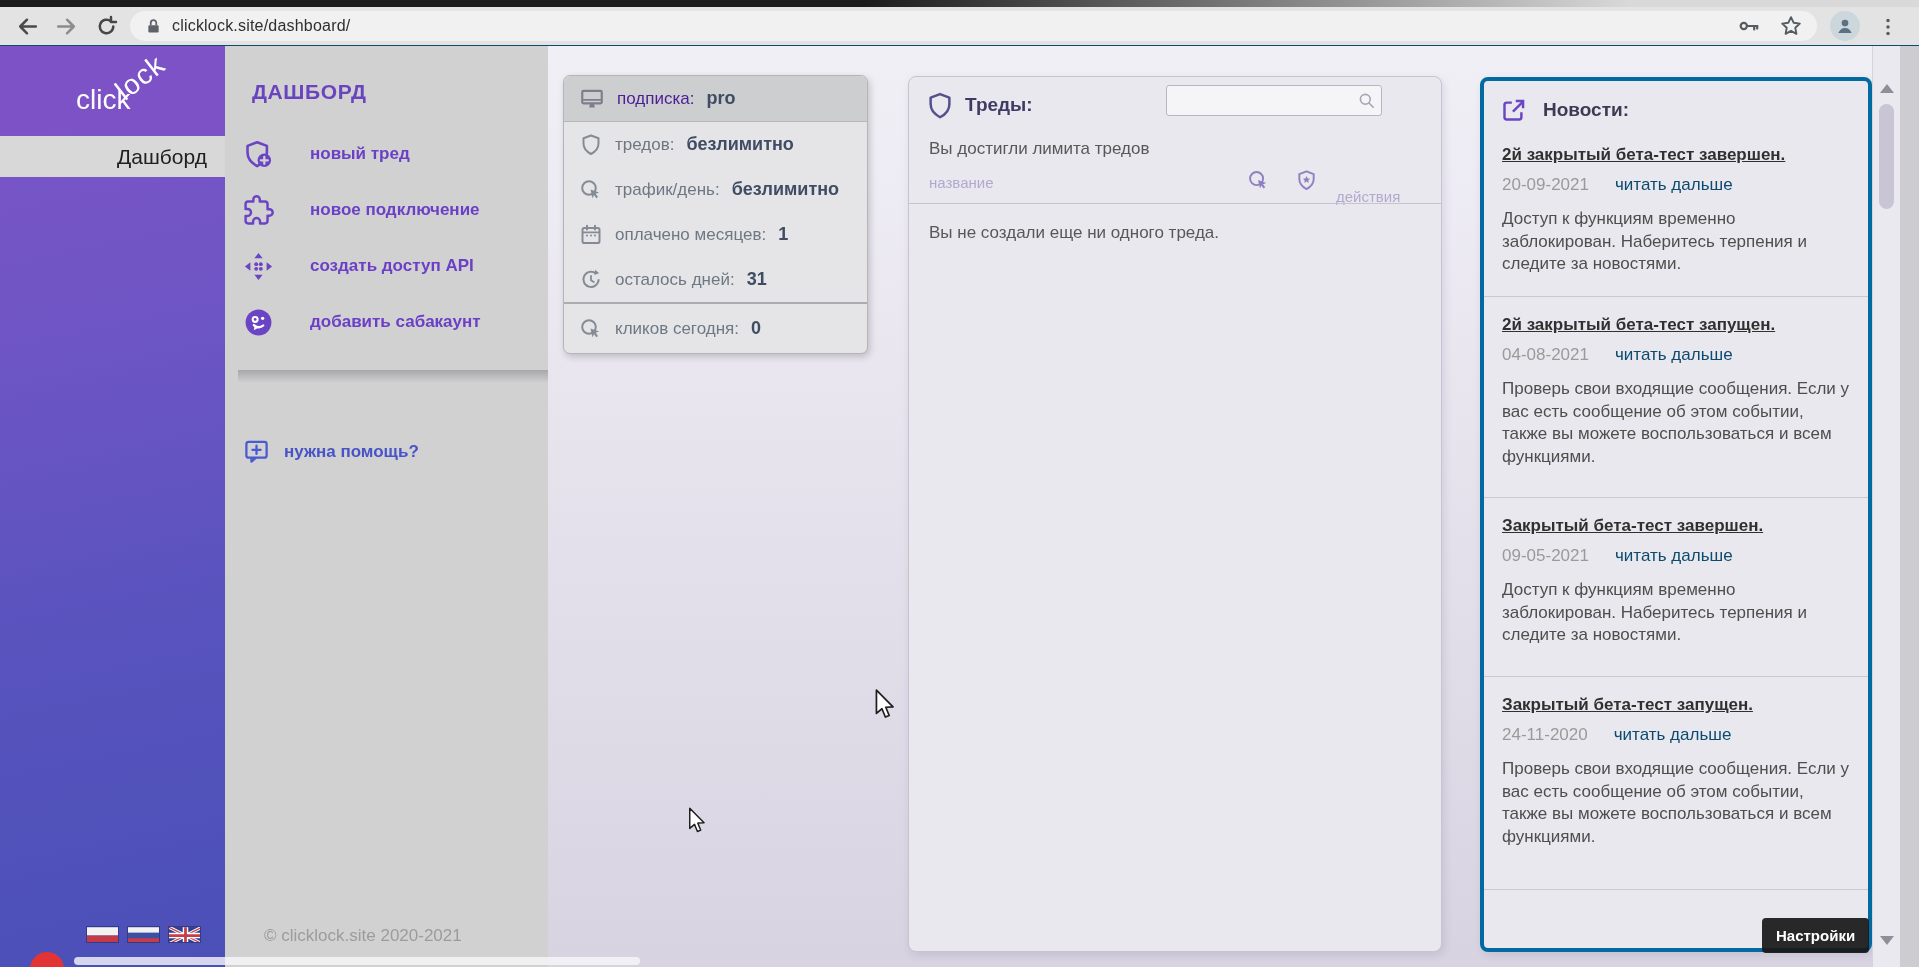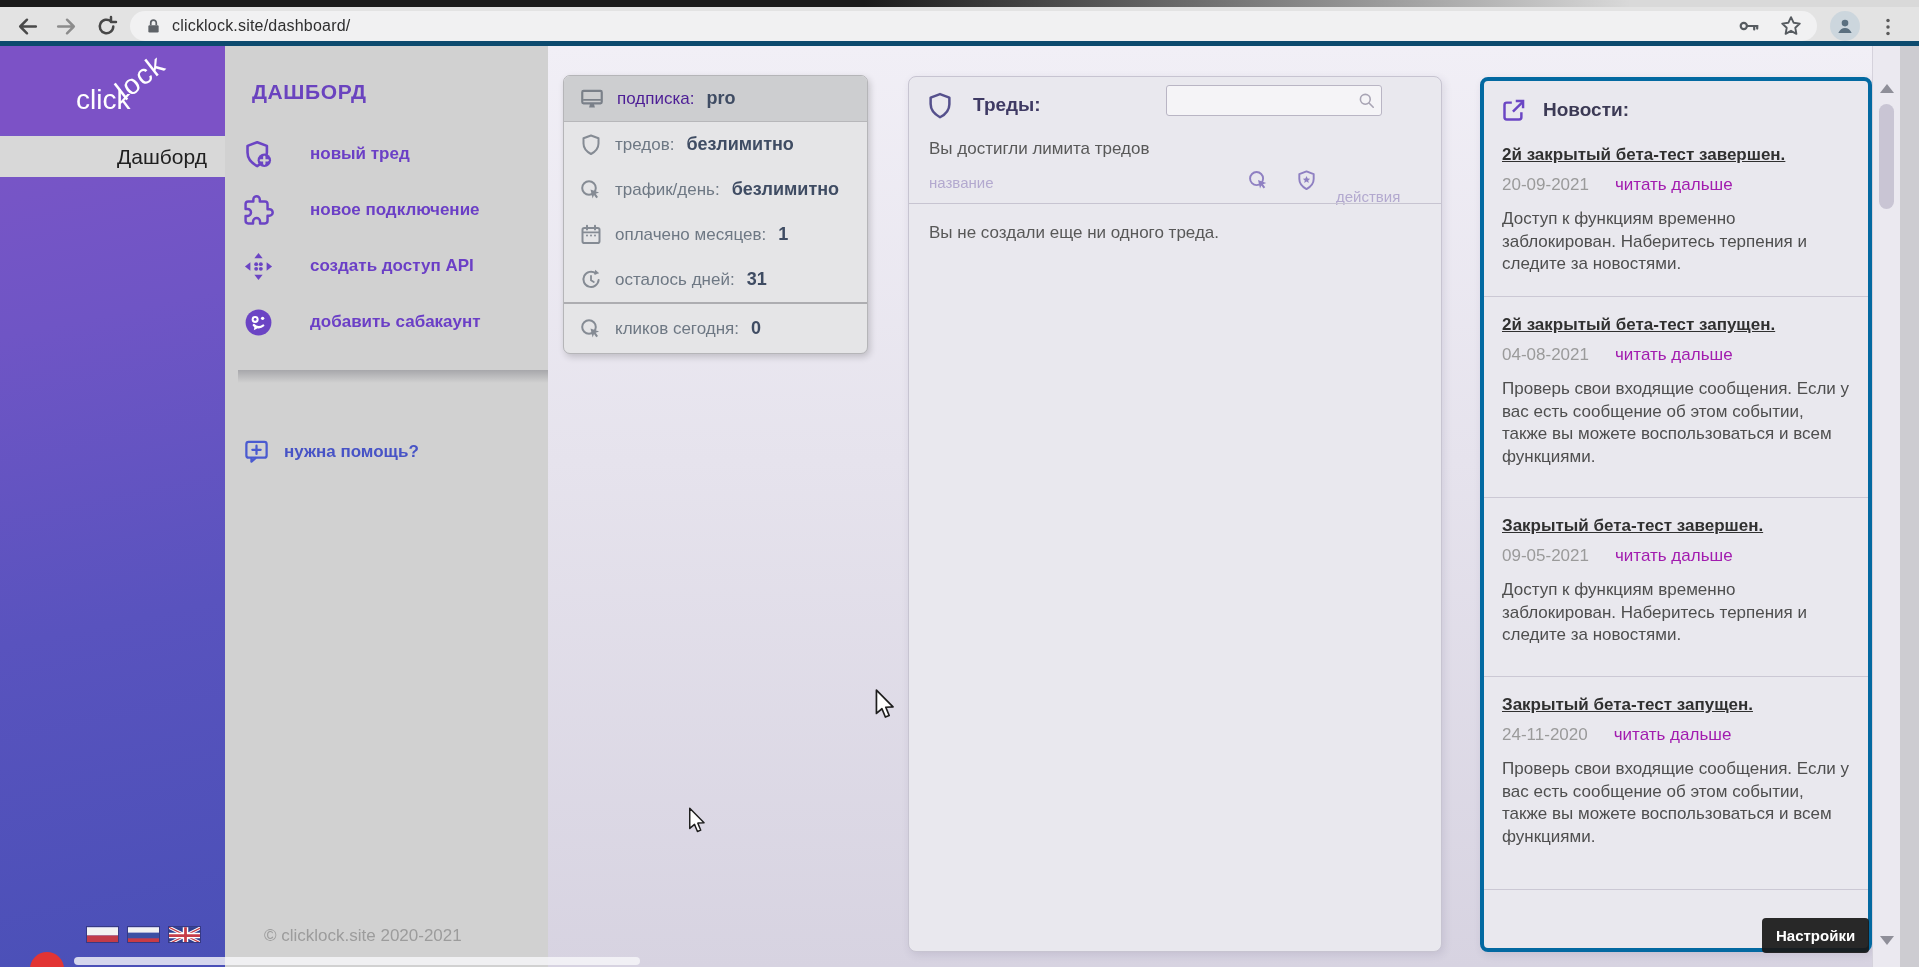--- a/index.html
+++ b/index.html
@@ -4,21 +4,21 @@
 <style>
   html,body{margin:0;padding:0;background:#2a2a2a;}
   *{box-sizing:border-box;}
   .stage{position:relative;width:1919px;height:967px;overflow:hidden;
          font-family:"Liberation Sans",sans-serif;background:#d9d9d9;}
   .abs{position:absolute;}
 
   
   .top-strip{left:0;top:0;width:1919px;height:7px;
     background:linear-gradient(to right,#1b1b1b 0%,#1b1b1b 45%,rgba(27,27,27,0) 85%);}
-  .chrome{left:0;top:7px;width:1919px;height:39px;background:#e3e3e3;border-bottom:5px solid #0c4a6e;}
+  .chrome{left:0;top:7px;width:1919px;height:39px;background:#e3e3e3;border-bottom:1px solid #0c4a6e;}
   .nav-btn{top:6px;width:27px;height:27px;display:flex;align-items:center;justify-content:center;cursor:pointer;}
   .omnibox{left:130px;top:4px;width:1687px;height:30px;border-radius:15px;background:#f1f1f2;
     display:flex;align-items:center;padding:0 14px;gap:9px;}
   .url{font-size:16px;color:#2f2f2f;letter-spacing:.2px;}
   .omni-right{margin-left:auto;display:flex;align-items:center;gap:18px;}
   .avatar{left:1830px;top:4px;width:30px;height:30px;border-radius:50%;background:#ccd6dd;
     display:flex;align-items:center;justify-content:center;}
 
   
   .sidebar-bg{left:0;top:46px;width:225px;height:921px;
@@ -54,38 +54,38 @@
     border-radius:7px;box-shadow:2px 3px 7px rgba(0,0,0,.18);overflow:hidden;}
   .sub-row{display:flex;align-items:center;gap:12px;padding:0 15px;height:45px;color:#858b94;}
   .sub-head{height:46px;background:#cdced0;border-bottom:1px solid #b7b7ba;color:#7a8089;}
   .sub-foot{height:51px;border-top:2px solid #adadb1;}
   .sub-lbl{font-size:17px;color:#6e7884;white-space:nowrap;}
   .sub-val{font-size:18px;font-weight:bold;color:#3f4c63;}
 
   
   .threads{left:908px;top:76px;width:534px;height:876px;background:#e9e8ee;
     border:1px solid #c7c4d1;border-radius:8px;box-shadow:2px 3px 8px rgba(60,50,90,.12);}
-  .threads-title{left:64px;top:17px;font-size:19px;font-weight:bold;color:#3f3a64;}
+  .threads-title{left:56px;top:17px;font-size:19px;font-weight:bold;color:#3f3a64;}
   .t-search{left:257px;top:8px;width:216px;height:31px;background:#f5f4f7;border:1px solid #b9b5c4;
     border-radius:3px;padding:0 30px 0 8px;font-size:15px;color:#444;font-family:"Liberation Sans",sans-serif;}
   .t-msg{left:20px;font-size:17px;color:#585858;}
   .t-col{font-size:15px;color:#b3a9cf;}
   .t-div{left:0;right:0;top:126px;border-top:1px solid #c7c4d1;}
 
   
   .news{left:1480px;top:77px;width:392px;height:875px;background:#e9e8ee;
     border:4px solid #0369a1;border-radius:8px;box-shadow:2px 3px 8px rgba(60,50,90,.12);overflow:hidden;}
   .news-header{height:46px;padding:12px 16px 0;display:flex;align-items:center;gap:16px;color:#6b46c4;}
   .news-title{font-size:19px;font-weight:bold;color:#3c3a55;}
   .news-item{padding:14px 18px 0;border-top:1px solid #cbc8d4;overflow:hidden;}
   .news-item.first{border-top:none;}
   .n-title{font-size:17px;font-weight:bold;color:#303030;margin:4px 0 10px;text-decoration:underline;}
   .n-daterow{display:flex;gap:26px;margin-bottom:13px;}
   .n-date{font-size:17px;color:#9a9a9a;}
-  .n-more{font-size:17px;color:#a21caf;cursor:pointer;}
+  .n-more{font-size:17px;color:#0c4a6e;cursor:pointer;}
   .n-body{font-size:17px;color:#4e4e4e;line-height:1.33;}
   .news-empty{border-top:1px solid #cbc8d4;height:67px;}
 
   
   .scrollbar{left:1872px;top:46px;width:28px;height:921px;background:#ebe9f0;border-left:1px solid #d5d2dc;cursor:pointer;}
   .arrow-up{position:absolute;left:7px;top:38px;width:0;height:0;cursor:pointer;
     border-left:7px solid transparent;border-right:7px solid transparent;border-bottom:9px solid #8f8f99;}
   .arrow-down{position:absolute;left:7px;top:890px;width:0;height:0;cursor:pointer;
     border-left:7px solid transparent;border-right:7px solid transparent;border-top:9px solid #8f8f99;}
   .thumb{position:absolute;left:6px;top:58px;width:15px;height:105px;border-radius:8px;background:#c9c5d4;cursor:pointer;}

